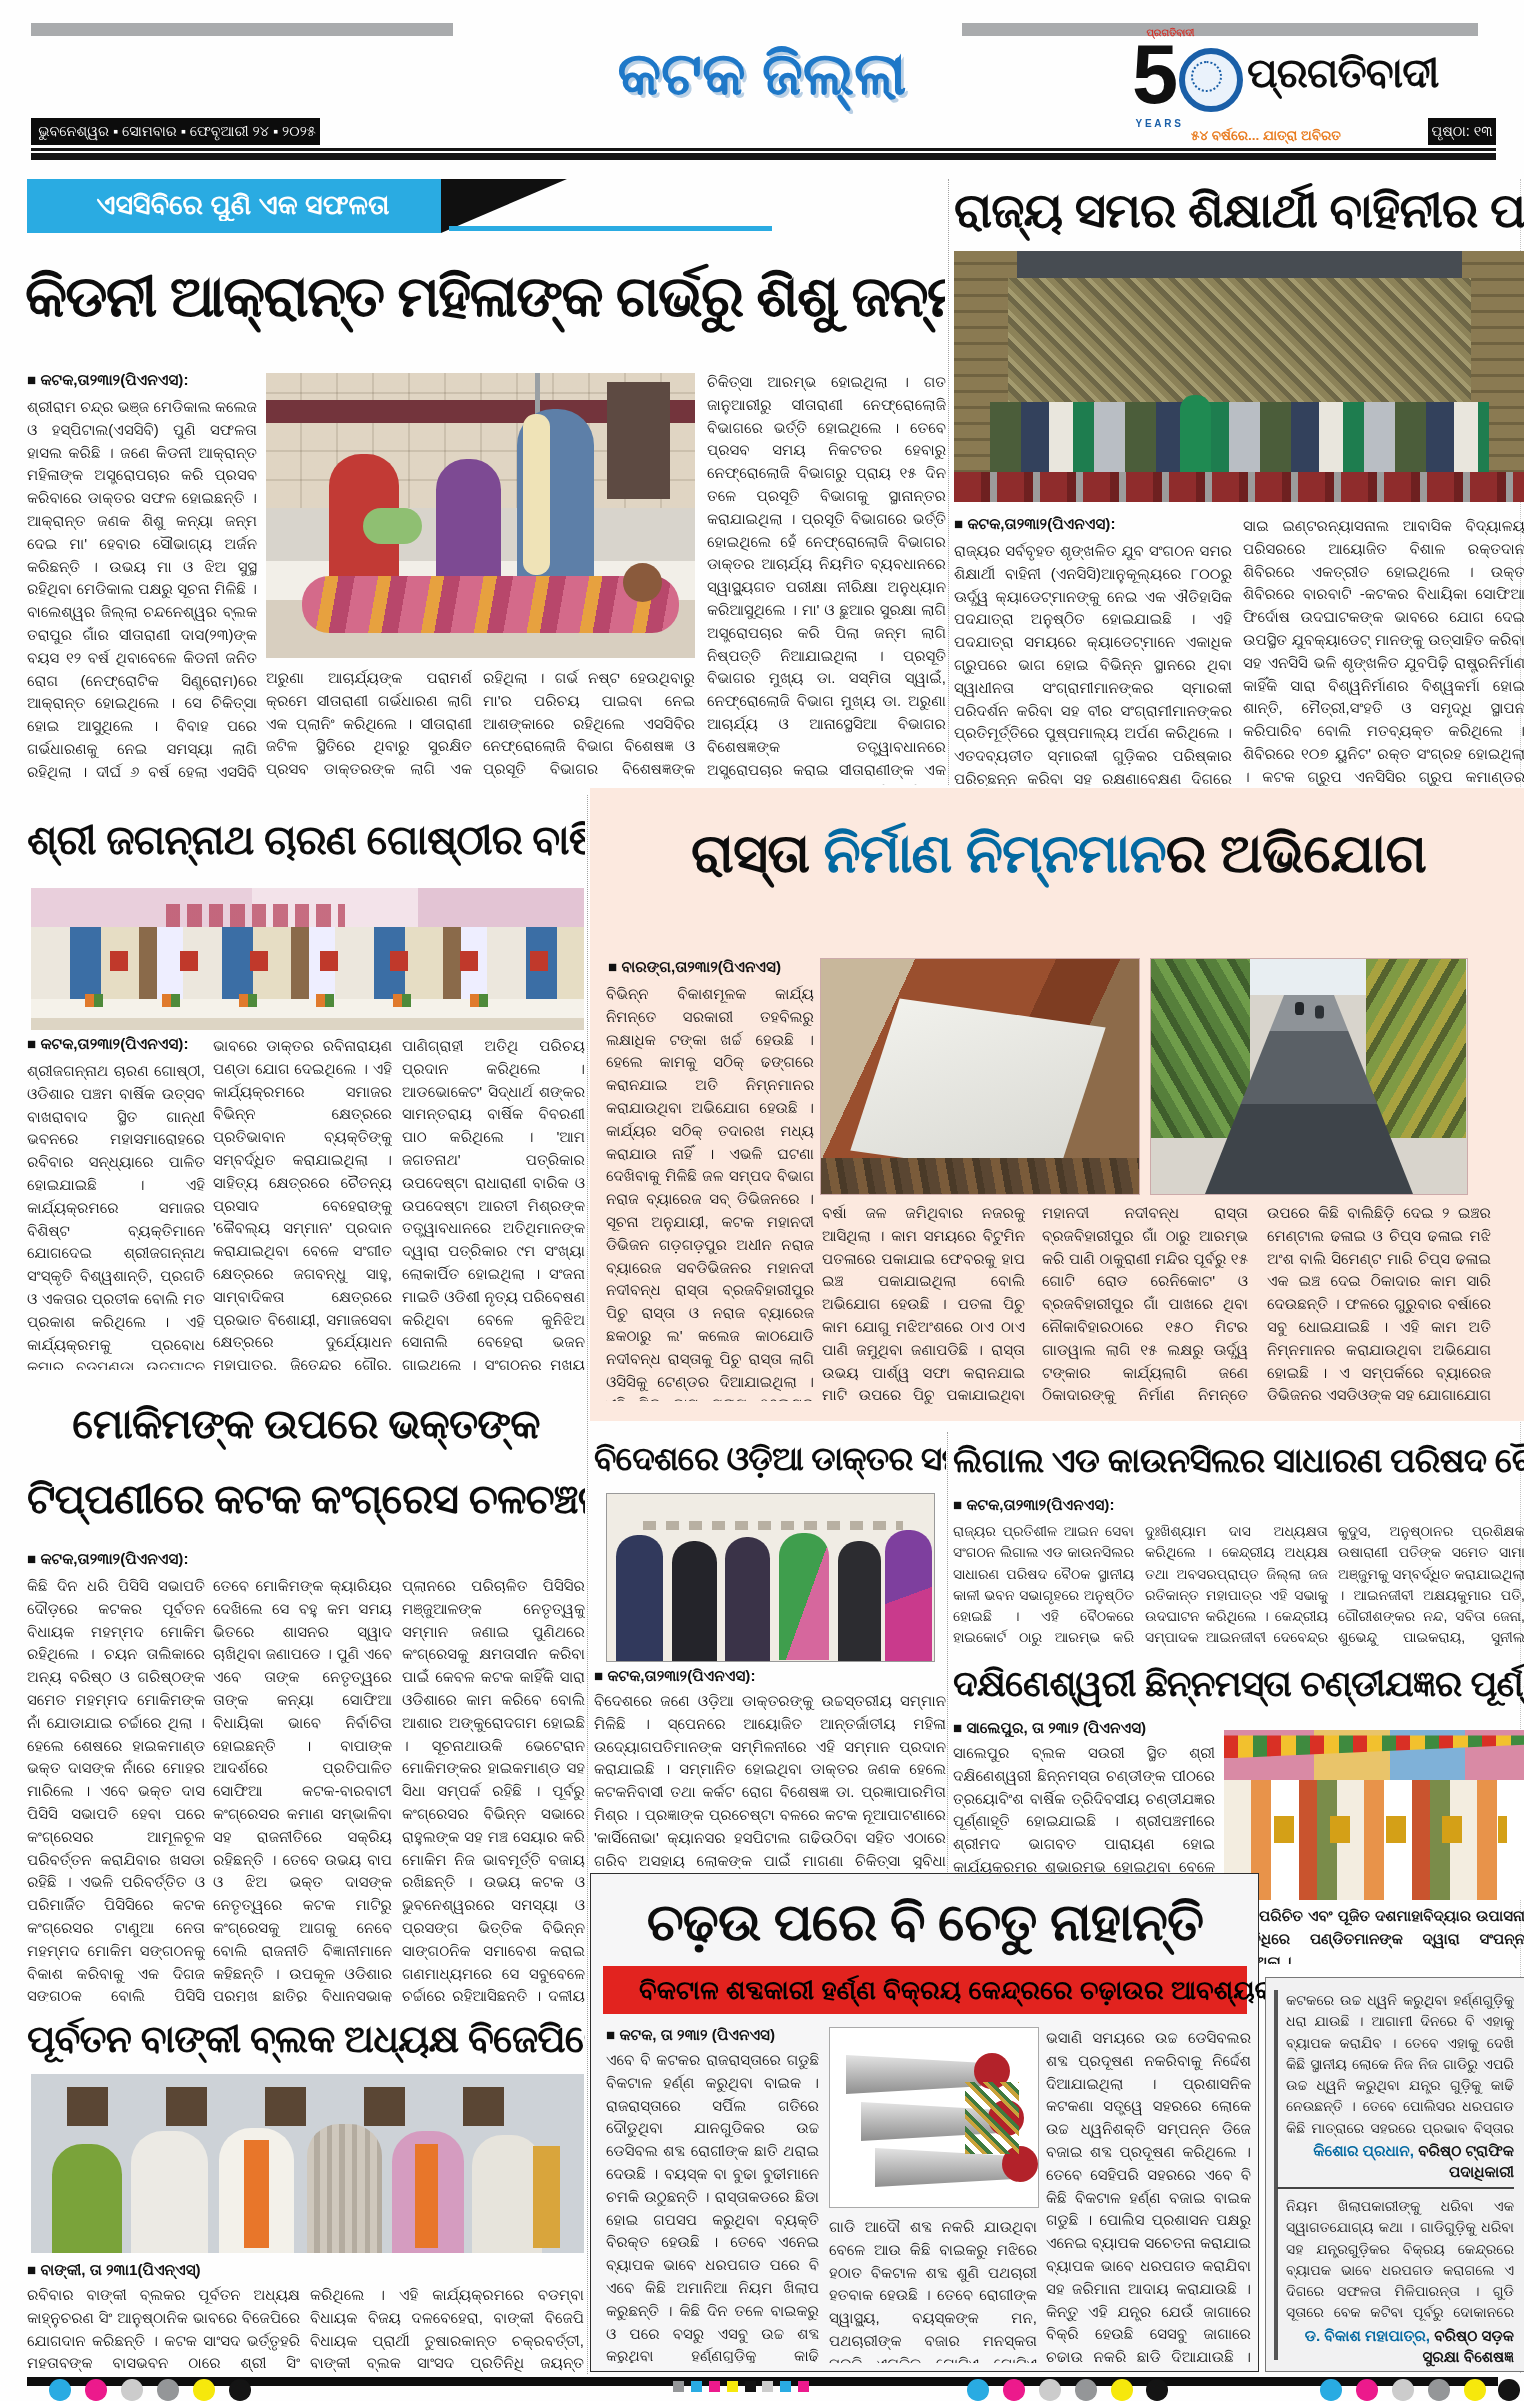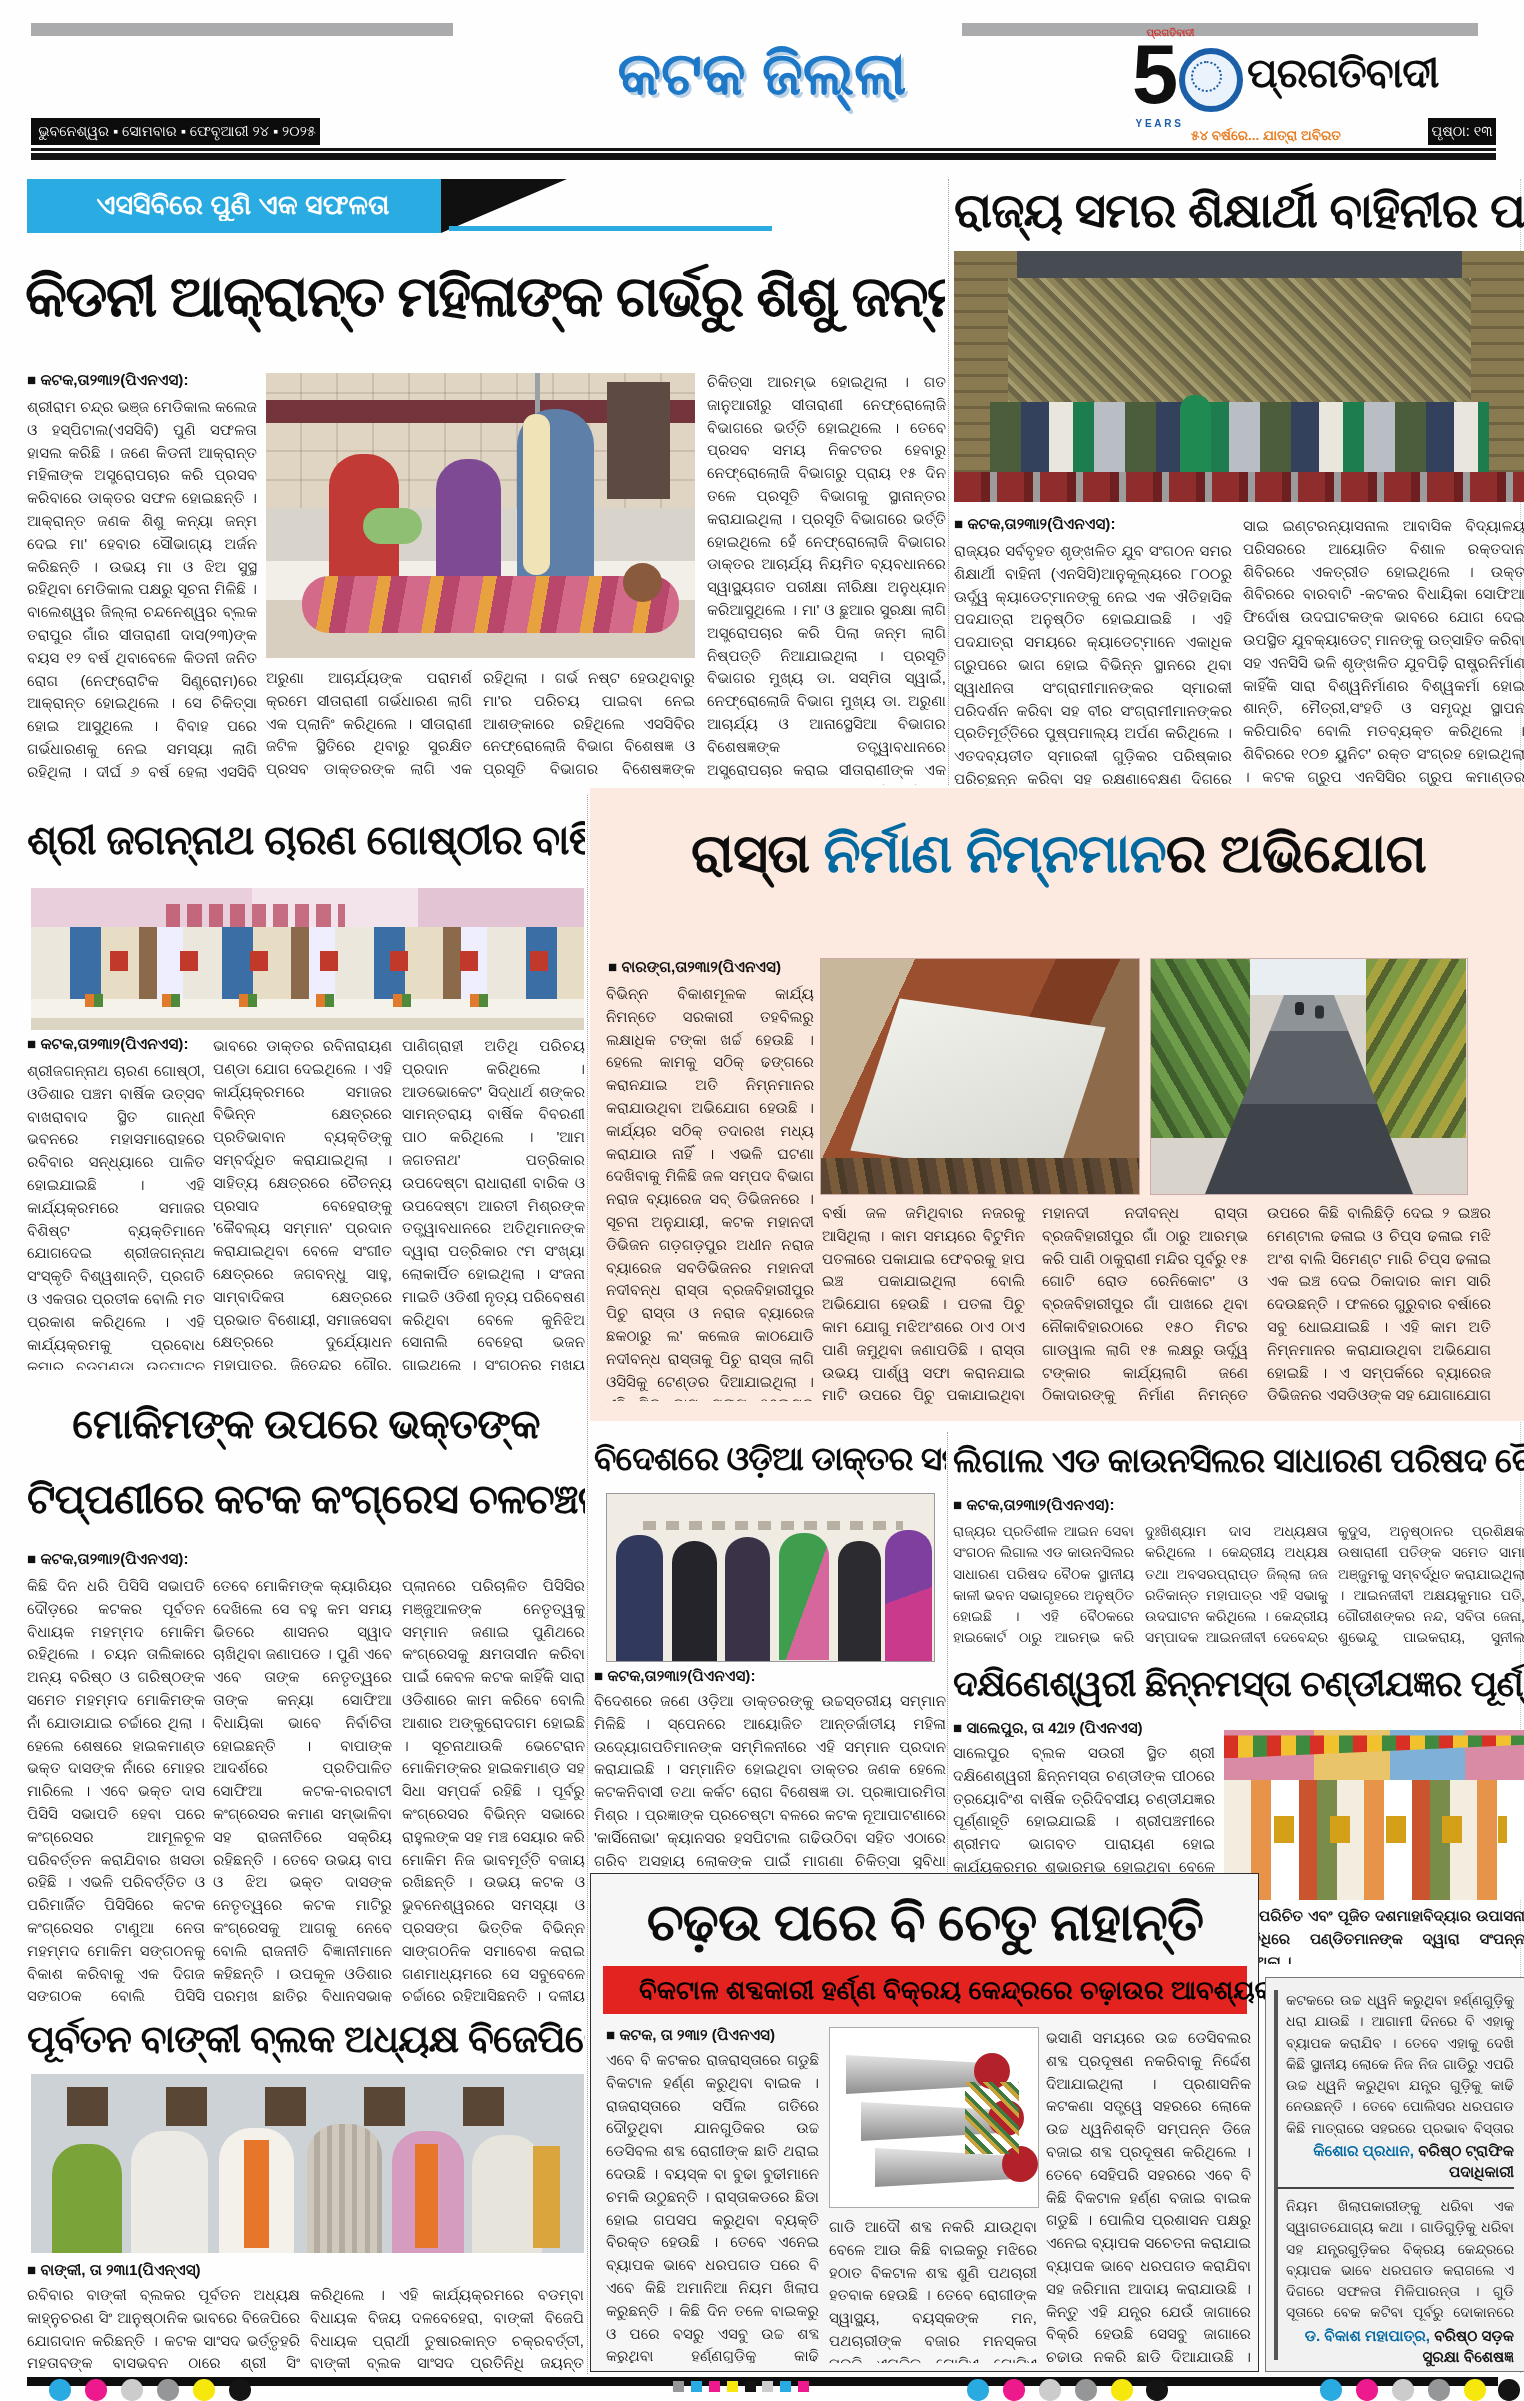--- a/index.html
+++ b/index.html
@@ -184,21 +184,21 @@
   <div class="abs byline" style="left:594px;top:1667px;width:233px;">■ କଟକ,ତା୨୩ା୨(ପିଏନଏସ):</div>
   <div class="abs txt" style="left:594px;top:1690px;width:352px;height:179px;">ବିଦେଶରେ ଜଣେ ଓଡ଼ିଆ ଡାକ୍ତରଙ୍କୁ ଉଚ୍ଚସ୍ତରୀୟ ସମ୍ମାନ ମିଳିଛି । ସ୍ପେନରେ ଆୟୋଜିତ ଆନ୍ତର୍ଜାତୀୟ ମହିଳା ଉଦ୍ୟୋଗପତିମାନଙ୍କ ସମ୍ମିଳନୀରେ ଏହି ସମ୍ମାନ ପ୍ରଦାନ କରାଯାଇଛି । ସମ୍ମାନିତ ହୋଇଥିବା ଡାକ୍ତର ଜଣକ ହେଲେ କଟକନିବାସୀ ତଥା କର୍କଟ ରୋଗ ବିଶେଷଜ୍ଞ ଡା. ପ୍ରଜ୍ଞାପାରମିତା ମିଶ୍ର । ପ୍ରଜ୍ଞାଙ୍କ ପ୍ରଚେଷ୍ଟା ବଳରେ କଟକ ନୂଆପାଟଣାରେ 'କାର୍ସିନୋଭା' କ୍ୟାନସର ହସପିଟାଲ ଗଢିଉଠିବା ସହିତ ଏଠାରେ ଗରିବ ଅସହାୟ ଲୋକଙ୍କ ପାଇଁ ମାଗଣା ଚିକିତ୍ସା ସୁବିଧା ଉପଲବ୍ଧ ହେଉଥିବାରୁ ସେ ସମ୍ମାନିତ ହୋଇଥିବା ଜଣାପଡ଼ିଛି । କାର୍ସିନୋଭାରେ ଡା. ପ୍ରଜ୍ଞାପାରମିତା ନିର୍ଦ୍ଦେଶକ ଥିବାବେଳେ ତାଙ୍କ ସ୍ୱାମୀ ତଥା ବରିଷ୍ଠ କର୍କଟ ରୋଗ ବିଶେଷଜ୍ଞ କ୍ଷିତୀଶ ମିଶ୍ର ଅଧ୍ୟକ୍ଷ ଭାବେ ଦାୟିତ୍ୱ ସମ୍ପାଦନ କରୁଛନ୍ତି । ସମ୍ମାନିତ ହୋଇଥିବା ଡାକ୍ତରଙ୍କ ଲାଗି ଏବେ ବିଭିନ୍ନ ମହଲରୁ ଶୁଭେଚ୍ଛାର ସୁଅ ଛୁଟିଛି ।</div>
 
   <div class="abs hl nowrap" style="left:953px;top:1432px;width:574px;height:56px;font-size:34px;line-height:56px;">ଲିଗାଲ ଏଡ କାଉନସିଲର ସାଧାରଣ ପରିଷଦ ବୈଠକ</div>
   <div class="abs byline" style="left:953px;top:1496px;width:188px;">■ କଟକ,ତା୨୩ା୨(ପିଏନଏସ):</div>
   <div class="abs txt" style="left:953px;top:1521px;width:181px;height:127px;font-size:14px;">ରାଜ୍ୟର ପ୍ରତିଶୀଳ ଆଇନ ସେବା ସଂଗଠନ ଲିଗାଲ ଏଡ କାଉନସିଲର ସାଧାରଣ ପରିଷଦ ବୈଠକ ସ୍ଥାନୀୟ କାଳୀ ଭବନ ସଭାଗୃହରେ ଅନୁଷ୍ଠିତ ହୋଇଛି । ଏହି ବୈଠକରେ ହାଇକୋର୍ଟ ଠାରୁ ଆରମ୍ଭ କରି ଜିଲ୍ଲା କୋର୍ଟ ପର୍ଯ୍ୟନ୍ତ ସବୁ ଶାଖାର ଆଇନଜୀବୀମାନେ ଯୋଗ ଦେଇଥିଲେ । ଏହି ସଭାରେ ରାଜ୍ୟ ସଭାପତି ତଥା ବରିଷ୍ଠ ଆଇନଜୀବୀ</div>
   <div class="abs txt" style="left:1145px;top:1521px;width:183px;height:127px;font-size:14px;">ଦୁଃଖିଶ୍ୟାମ ଦାସ ଅଧ୍ୟକ୍ଷତା କରିଥିଲେ । କେନ୍ଦ୍ରୀୟ ଅଧ୍ୟକ୍ଷ ତଥା ଅବସରପ୍ରାପ୍ତ ଜିଲ୍ଲା ଜଜ ରତିକାନ୍ତ ମହାପାତ୍ର ଏହି ସଭାକୁ ଉଦଘାଟନ କରିଥିଲେ । କେନ୍ଦ୍ରୀୟ ସମ୍ପାଦକ ଆଇନଜୀବୀ ଦେବେନ୍ଦ୍ର ନାରାୟଣ ପଟ୍ଟନାୟକ ପ୍ରାରମ୍ଭିକ ସୂଚନା ଦେଇଥିଲେ । ସଭାରେ ଜିଲ୍ଲା ଜଜ ରତିକାନ୍ତ ମହାପାତ୍ର, ଖୋର୍ଦ୍ଧା ଜିଲ୍ଲା ସଭାପତି ଆଇନଜୀବୀ ଅଶୋକ କୁମାର ମହାପାତ୍ର, ଉପସଭାପତି ମହମ୍ମଦ</div>
   <div class="abs txt" style="left:1338px;top:1521px;width:187px;height:127px;font-size:14px;">କୁଦୁସ, ଅନୁଷ୍ଠାନର ପ୍ରଶିକ୍ଷକ ଉଷାରାଣୀ ପତିଙ୍କ ସମେତ ସାମା ଅଞ୍ଜୁମକୁ ସମ୍ବର୍ଦ୍ଧିତ କରାଯାଇଥିଲା । ଆଇନଜୀବୀ ଅକ୍ଷୟକୁମାର ପତି, ଗୌରୀଶଙ୍କର ନନ୍ଦ, ସବିତା ଜେନା, ଶୁଭେନ୍ଦୁ ପାଇକରାୟ, ସୁନୀଲ ପ୍ରଧାନ, ଅକ୍ଷୟ କୁମାର ସାମଲ, ସୁଧାଂଶୁ ନାୟକ, ଲୀଳା ଭଟ୍ଟାଚାର୍ଯ୍ୟ, ବିଭୁପ୍ରସାଦ ମହାରଣା, ପ୍ରିୟଙ୍କା ପ୍ରିୟଦର୍ଶିନୀ ସାହୁ ପ୍ରମୁଖ ଏହି ସଭାରେ ଉପସ୍ଥିତ ରହିଥିଲେ ।</div>
 
   <div class="abs hl nowrap" style="left:953px;top:1654px;width:574px;height:59px;font-size:36px;line-height:59px;">ଦକ୍ଷିଣେଶ୍ୱରୀ ଛିନ୍ନମସ୍ତା ଚଣ୍ଡୀଯଜ୍ଞର ପୂର୍ଣ୍ଣାହୂତି</div>
-  <div class="abs byline" style="left:953px;top:1719px;width:251px;">■ ସାଲେପୁର, ତା 42ା୨ (ପିଏନଏସ)</div>
+  <div class="abs byline" style="left:953px;top:1719px;width:251px;">■ ସାଲେପୁର, ତା ୨୩ା୨ (ପିଏନଏସ)</div>
   <div class="abs txt" style="left:953px;top:1742px;width:262px;height:221px;">ସାଲେପୁର ବ୍ଲକ ସଉରୀ ସ୍ଥିତ ଶ୍ରୀ ଦକ୍ଷିଣେଶ୍ୱରୀ ଛିନ୍ନମସ୍ତା ଚଣ୍ଡୀଙ୍କ ପୀଠରେ ତ୍ରୟୋବିଂଶ ବାର୍ଷିକ ତ୍ରିଦିବସୀୟ ଚଣ୍ଡୀଯଜ୍ଞର ପୂର୍ଣ୍ଣାହୂତି ହୋଇଯାଇଛି । ଶ୍ରୀପଞ୍ଚମୀରେ ଶ୍ରୀମଦ ଭାଗବତ ପାରାୟଣ ହୋଇ କାର୍ଯ୍ୟକ୍ରମର ଶୁଭାରମ୍ଭ ହୋଇଥିବା ବେଳେ ଅଗ୍ନିଉତ୍ସବ ଦିନ ଅଙ୍କୁରାରୋପଣ ହୋଇଥିଲା । ପ୍ରତ୍ୟହ ସୂର୍ଯ୍ୟପୂଜା, ଗୋ-ପୂଜା, ଦେବଦେବୀଙ୍କ ପୂଜା ହେବା ସହ ରାମାୟଣ ପାରାୟଣ, ହନୁମାନ ଚାଳିଶା, ଗାୟତ୍ରୀ ଚାଳିଶା, ଗଣପତ୍ୟାଦି ପଞ୍ଚଦେବ ପୂଜା, ନବଦୁର୍ଗା, ଅଷ୍ଟଚଣ୍ଡୀ, ମା' ଦୁର୍ଗାଙ୍କର ଦଶାବତାର</div>
 
   <div class="photo" style="left:1224px;top:1730px;width:301px;height:170px;">
     <div class="abs" style="left:0;top:0;width:301px;height:170px;background:linear-gradient(90deg,#d98aa5 0 30%,#e9c46a 30% 55%,#7fb1d8 55% 80%,#d98aa5 80% 100%);"></div>
     <div class="abs" style="left:0;top:5.4px;width:301px;height:23px;background:repeating-linear-gradient(90deg,#d93025 0 14.4px,#f2c12e 14.4px 29px,#3f8a3f 29px 43px);clip-path:polygon(0 0,100% 0,100% 40%,0 100%);"></div>
     <div class="abs" style="left:0;top:50px;width:301px;height:120px;background:repeating-linear-gradient(90deg,#f3ede0 0 27px,#e8934a 27px 47px,#fff 47px 75px,#c9542e 75px 93px,#7a8c4a 93px 113px);"></div>
     <div class="abs" style="left:14.4px;top:86px;width:269px;height:27px;background:repeating-linear-gradient(90deg,transparent 0 36px,#d4a017 36px 56px);"></div>
   </div>
   <div class="abs txt" style="left:1224px;top:1905px;width:301px;height:59px;font-weight:bold;">ରୂପେ ପରିଚିତ ଏବଂ ପୂଜିତ ଦଶମାହାବିଦ୍ୟାର ଉପାସନା ଯଥାବିଧିରେ ପଣ୍ଡିତମାନଙ୍କ ଦ୍ୱାରା ସଂପନ୍ନ ହୋଇଥିଲା ।</div>
 

